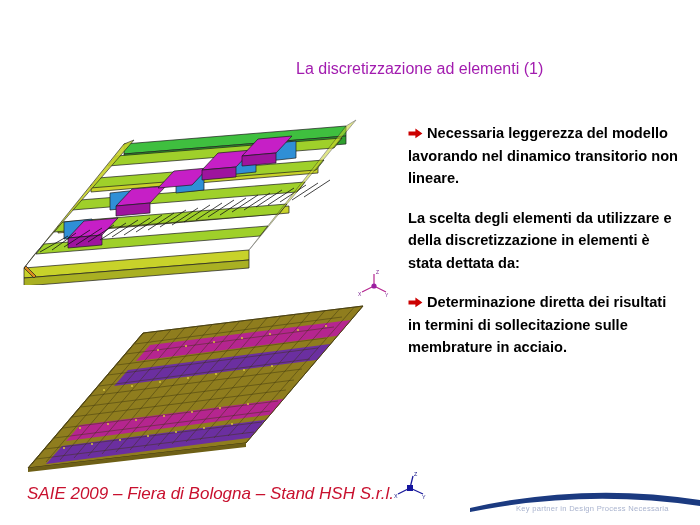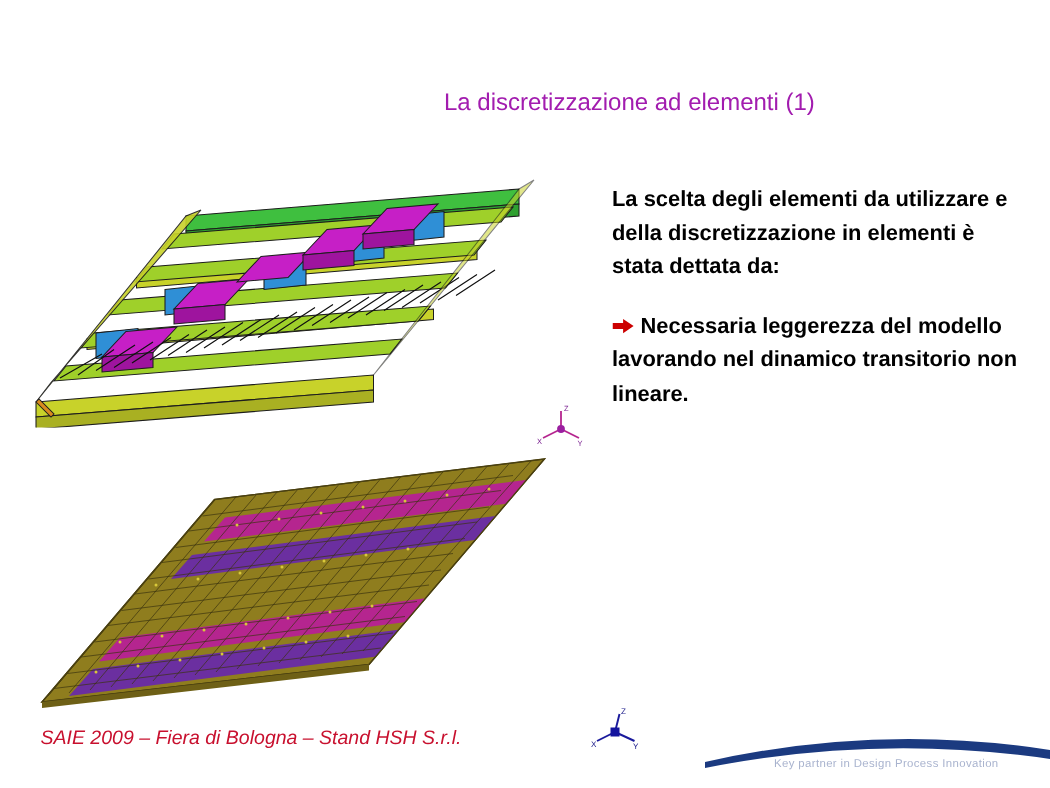--- a/index.html
+++ b/index.html
@@ -75,21 +75,21 @@
   .fem-top{left:6px;top:100px;}
   .fem-bot{left:18px;top:278px;}
 
   .triad{position:absolute;}
   .triad-mid{left:357px;top:267px;}
   .triad-bot{left:393px;top:468px;}
 
   
   .footer-text{
     position:absolute;left:27px;top:484px;
-    color:#c8102e;font-size:13px;font-style:italic;font-weight:normal;
+    color:#c8102e;font-size:17px;font-style:italic;font-weight:normal;
     font-family:"Liberation Sans", sans-serif;white-space:nowrap;
   }
   .footer-deco{position:absolute;left:470px;top:486px;}
   .footer-tag{
     position:absolute;left:516px;top:504px;
     color:#9aa6c6;font-size:7.6px;letter-spacing:.25px;
     font-family:"Liberation Sans", sans-serif;white-space:nowrap;opacity:.85;
   }
 </style>
 </head>
@@ -256,36 +256,43 @@
       <g fill="#20208c" font-size="5.4" font-family="Liberation Sans, sans-serif">
         <text x="21" y="8">Z</text>
           <text x="1" y="30">X</text>
           <text x="29" y="31">Y</text>
       </g>
     </svg>
   </div>
 
   <div class="body-col">
 
-    <p class="para intro">La scelta degli elementi da utilizzare e della discretizzazione in elementi è stata dettata da:</p>
-
     <p class="para bullet">
       <span class="arrow">
         <svg width="15" height="11" viewBox="0 0 15 11">
           <path d="M0.5,3.4 H7.4 V0.6 L14.4,5.4 L7.4,10.2 V7.4 H0.5 Z" fill="#cc0000"></path>
         </svg>
       </span><span class="btext">Necessaria leggerezza del modello lavorando nel dinamico transitorio non lineare.</span>
     </p>
 
+    <p class="para intro">La scelta degli elementi da utilizzare e della discretizzazione in elementi è stata dettata da:</p>
+
+    <p class="para bullet">
+      <span class="arrow">
+        <svg width="15" height="11" viewBox="0 0 15 11">
+          <path d="M0.5,3.4 H7.4 V0.6 L14.4,5.4 L7.4,10.2 V7.4 H0.5 Z" fill="#cc0000"></path>
+        </svg>
+      </span><span class="btext">Determinazione diretta dei risultati in termini di sollecitazione sulle membrature in acciaio.</span>
+    </p>
 
 
   </div>
 
   <div class="footer-text">SAIE 2009 – Fiera di Bologna – Stand HSH S.r.l.</div>
 
   <div class="footer-deco">
     <svg width="230" height="26" viewBox="0 0 230 26">
       <path d="M0,22 Q115,-4 230,14 L230,20 Q115,3 0,26 Z" fill="#1b3a80"></path>
     </svg>
   </div>
-  <div class="footer-tag">Key partner in Design Process Innovation</div>
+  <div class="footer-tag">Key partner in Design Process Necessaria</div>
 
 </div>
 
 </body></html>

